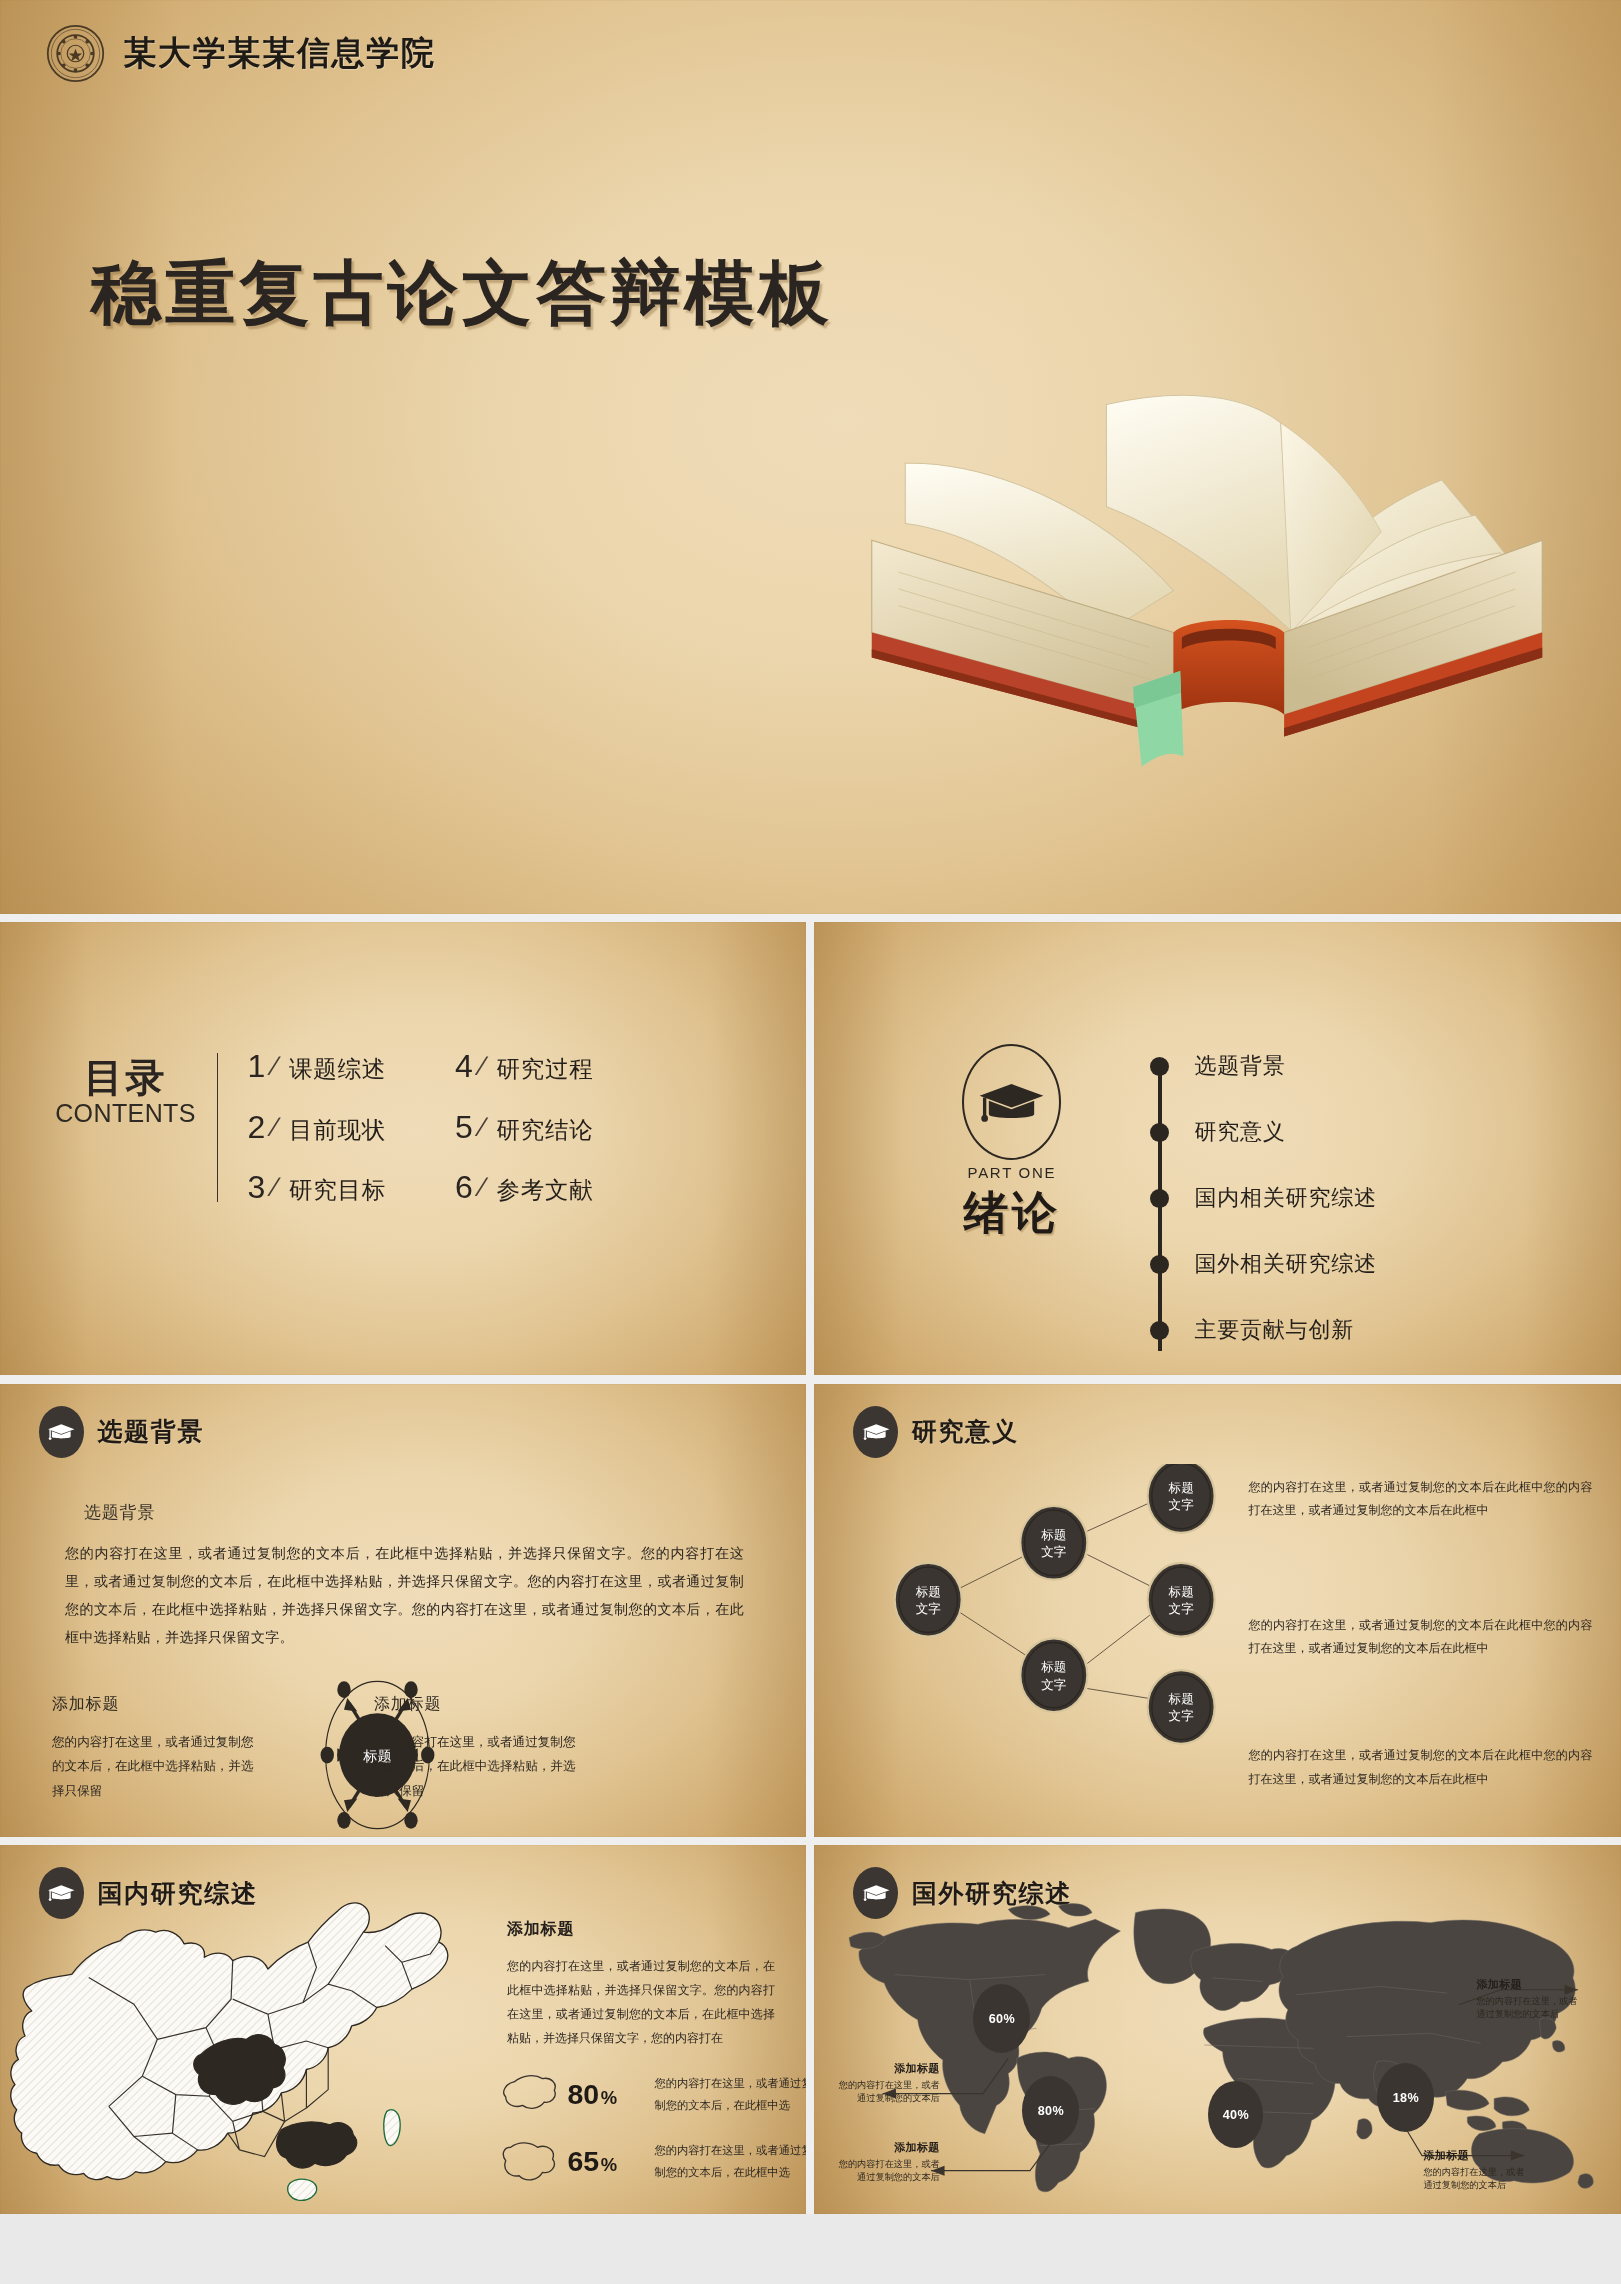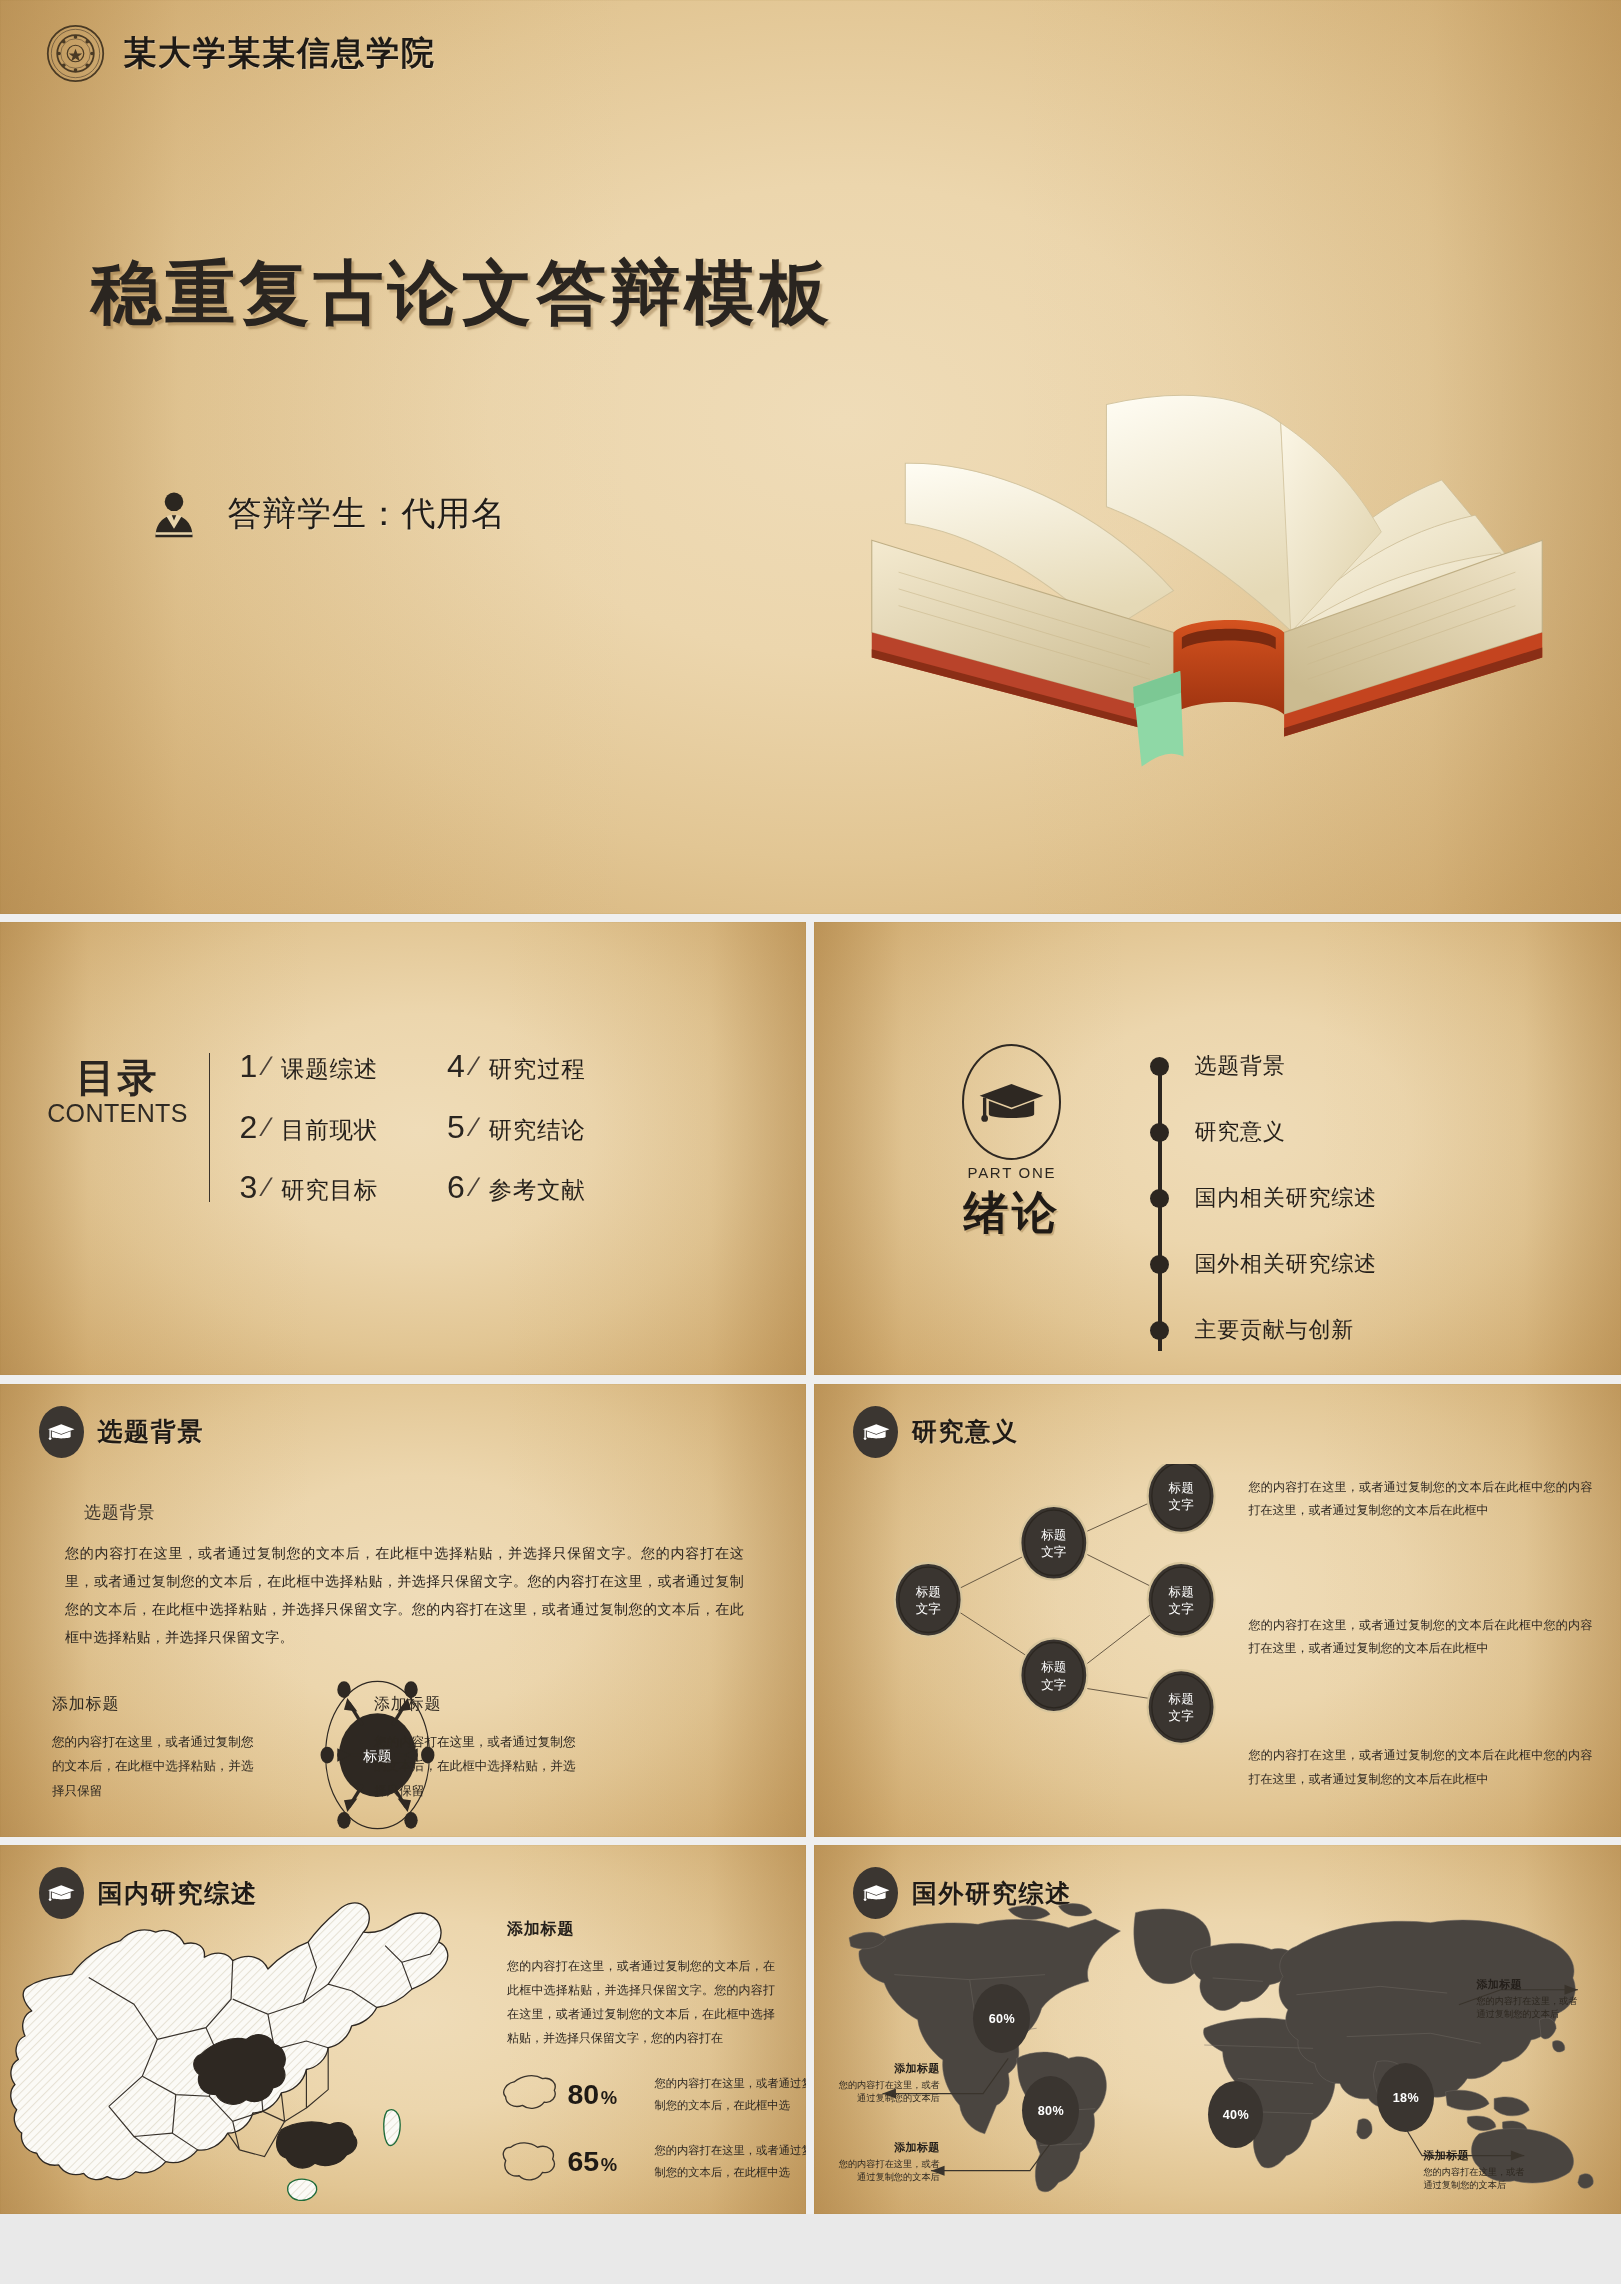--- a/index.html
+++ b/index.html
@@ -61,21 +61,21 @@
   }
   .info-list { position: absolute; top: 478px; left: 149px; }
   .info-row { display: flex; align-items: center; height: 72px; margin-bottom: 55px; }
   .info-ico { width: 50px; flex: 0 0 50px; display: flex; align-items: center; justify-content: center; }
   .info-text { font-size: 34px; color: #211d19; margin-left: 28.5px; letter-spacing: 0.8px;
                text-shadow: 0.8px 0.8px 0 rgba(255,255,255,0.25); }
   .book-wrap { position: absolute; top: 381px; left: 855px; width: 704px; height: 394px; }
 
   
   #s-contents { width: 806px; height: 453px; }
-  .toc-wrap { position: absolute; top: 126px; left: 38px; display: flex; }
+  .toc-wrap { position: absolute; top: 126px; left: 46px; display: flex; }
   .toc-head { width: 159px; text-align: center; padding-top: 10px; }
   .toc-cn { font-size: 39px; font-weight: 700; color: #2a2520; letter-spacing: 2.5px; line-height: 1.0; }
   .toc-en { font-size: 25px; color: #2f2a24; letter-spacing: 0.4px; margin-top: 1.7px; }
   .toc-rule { width: 0.8px; background: #3b332a; margin: 5px 30px 5px 11.7px; height: 149px; }
   .toc-cols { display: flex; gap: 69px; }
   .toc-col { display: flex; flex-direction: column; gap: 23.5px; }
   .toc-item { display: flex; align-items: baseline; }
   .toc-num { font-size: 32px; color: #2a2520; font-weight: 400; width: 23.5px; }
   .toc-slash { font-size: 27px; color: #4a4038; margin: 0 11.7px 0 1.7px; transform: translateY(-2.5px); }
   .toc-label { font-size: 23.5px; color: #241f1a; letter-spacing: 0.8px; }
@@ -184,31 +184,20 @@
             <circle cx="30" cy="30" r="3.1"></circle>
         </g>
         <path d="M50 42 L53 50 L61.5 50 L54.7 55 L57.3 63 L50 58.2 L42.7 63 L45.3 55 L38.5 50 L47 50 Z" fill="#4a3a24"></path>
       </svg>
       <div class="school-name">某大学某某信息学院</div>
     </div>
 
     <div class="main-title">稳重复古论文答辩模板</div>
 
     <div class="info-list">
-      <div class="info-row">
-        <span class="info-ico">
-          <svg width="44" height="49" viewBox="0 0 52 58">
-            <circle cx="26" cy="14" r="11" fill="#2b2620"></circle>
-            <path d="M4 56 C4 38 16 30 26 30 C36 30 48 38 48 56 Z" fill="#2b2620"></path>
-            <path d="M17 31 L26 46 L35 31 L29 29 L26 36 L23 29 Z" fill="#e8d4ab"></path>
-            <rect x="4" y="50" width="44" height="3" fill="#e8d4ab"></rect>
-          </svg>
-        </span>
-        <span class="info-text">答辩学生：代用名</span>
-      </div>
     </div>
 
     <div class="book-wrap">
       <svg viewBox="0 0 840 470" width="704" height="394">
         <defs>
           <linearGradient id="pg1" x1="0" y1="0" x2="0.3" y2="1">
             <stop offset="0" stop-color="#fffdf4"></stop>
               <stop offset="1" stop-color="#e5d9b6"></stop>
           </linearGradient>
           <linearGradient id="pg2" x1="0" y1="0" x2="1" y2="1">

